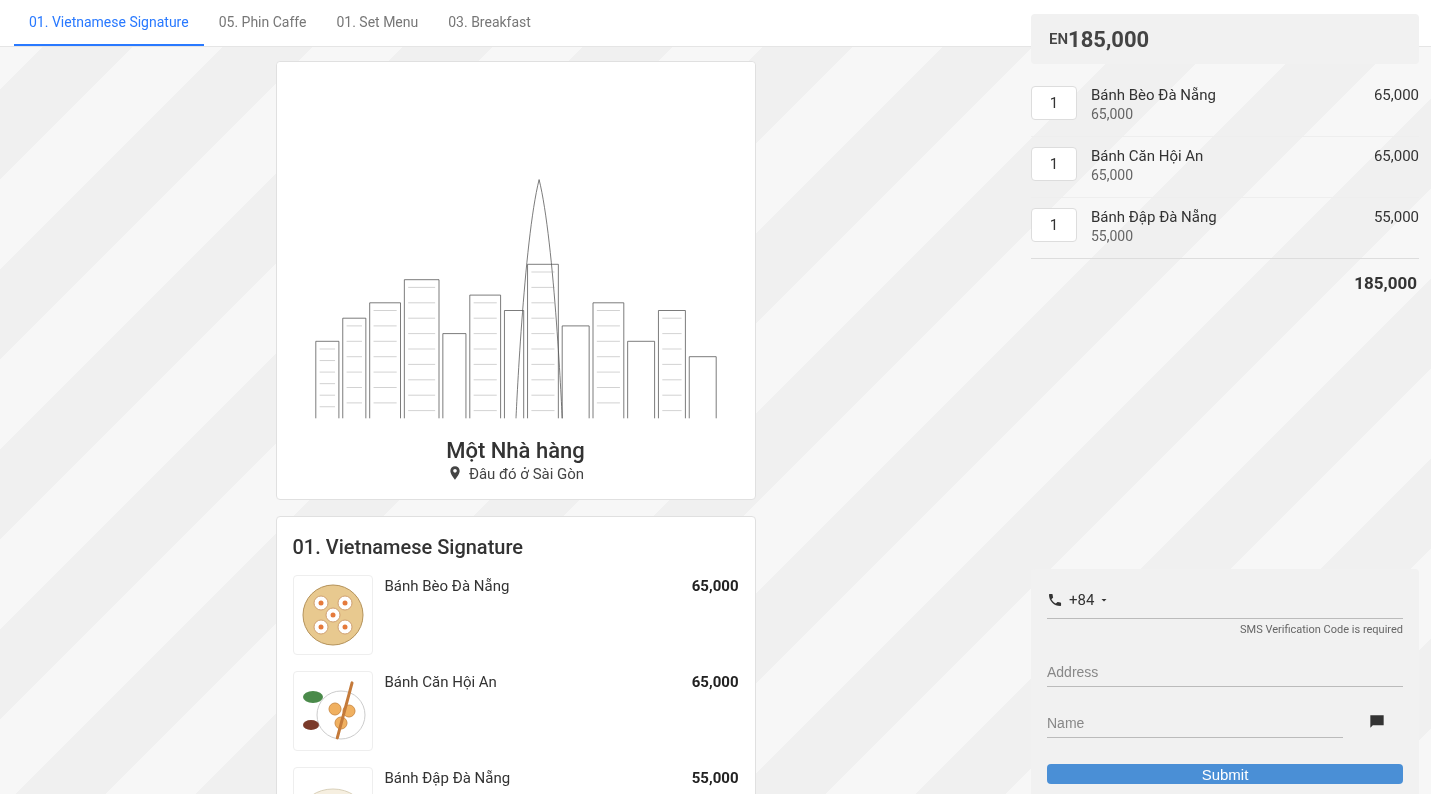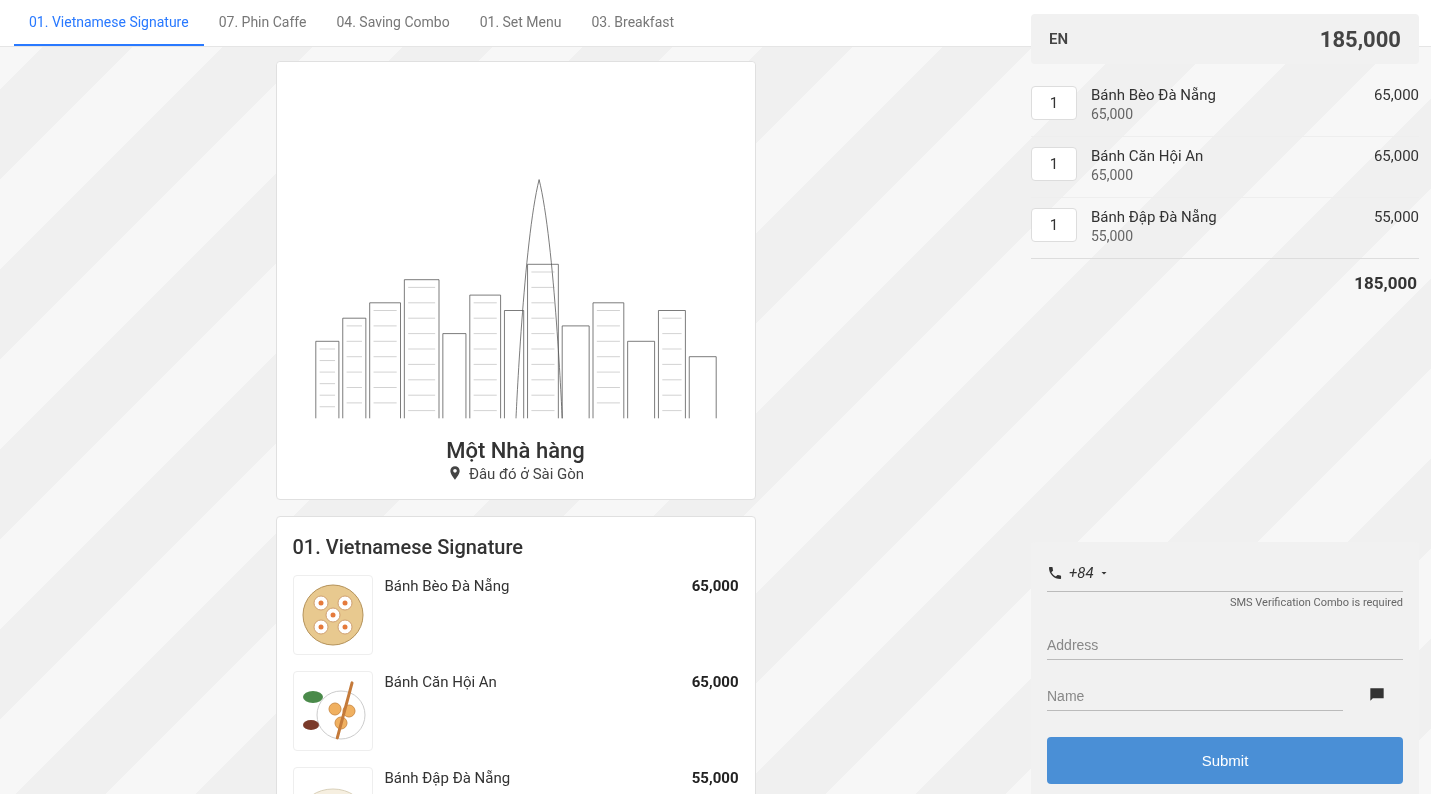--- a/index.html
+++ b/index.html
@@ -125,21 +125,20 @@
     bottom: 0;
     display: flex;
     flex-direction: column;
   }
   .cart-header {
     background: #f1f1f1;
     height: 50px;
     border-radius: 4px;
     display: flex;
     align-items: center;
-    justify-content: space-between;
     padding: 0 18px;
     font-weight: 700;
     color: #444;
   }
   .cart-header .lang { font-weight: 600; font-size: 15px; }
   .cart-header .total-hdr { font-size: 22px; }
   .cart-items { padding-top: 16px; }
   .cart-row {
     display: flex;
     align-items: flex-start;
@@ -180,21 +179,21 @@
     border-radius: 4px 4px 0 0;
     padding: 18px 16px 10px;
   }
   .phone-row {
     display: flex;
     align-items: center;
     gap: 6px;
     border-bottom: 1px solid #bbb;
     padding-bottom: 6px;
   }
-  .phone-row .cc { font-size: 15px; color: #333; display:flex; align-items:center; gap:4px;font-style:italic;}
+  .phone-row .cc { font-size: 15px; color: #333; display:flex; align-items:center; gap:4px;}
   .phone-input {
     flex: 1;
     border: none;
     background: transparent;
     font-size: 15px;
     outline: none;
     padding: 4px 0;
   }
   .helper {
     text-align: right;
@@ -217,35 +216,34 @@
   .name-row { display:flex; align-items: flex-end; gap: 24px; margin-top: 18px;}
   .name-row .field { margin-top: 0; flex:1; width:auto; max-width: 296px;}
   .chat-icon { padding-bottom: 2px; color:#333; }
   .submit-btn {
     width: 100%;
     margin-top: 26px;
     background: #4a8fd6;
     color: #fff;
     border: none;
     border-radius: 4px;
-    height: 47px;
+    height: 20px;
     font-size: 15px;
     font-weight: 500;
     cursor: pointer;
   }
   
   .ic { width:16px; height:16px; fill: currentColor; }
 </style>
 </head>
 <body>
 
 <div class="tabbar" id="tabbar">
     <div class="tab active">01. Vietnamese Signature</div>
-    <div class="tab">07. Phin Caffe</div>
-    <div class="tab">04. Saving Combo</div>
+    <div class="tab">05. Phin Caffe</div>
     <div class="tab">01. Set Menu</div>
     <div class="tab">03. Breakfast</div>
   </div>
 
 <div class="main">
   <div class="card hero">
     <div class="hero-img">
       <svg viewBox="0 0 600 360" preserveAspectRatio="xMidYMax meet">
         <g stroke="#555" stroke-width="1" fill="none">
 
@@ -386,21 +384,21 @@
         <path d="M6.6 10.8c1.4 2.8 3.8 5.1 6.6 6.6l2.2-2.2c.3-.3.7-.4 1-.2 1.2.4 2.4.6 3.7.6.6 0 1 .4 1 1V20c0 .6-.4 1-1 1C10.6 21 3 13.4 3 4c0-.6.4-1 1-1h3.5c.6 0 1 .4 1 1 0 1.3.2 2.5.6 3.7.1.4 0 .8-.2 1L6.6 10.8z"></path>
       </svg>
     <span class="cc">
       <span>+84</span>
       <svg class="ic" style="width:12px;height:12px" viewBox="0 0 24 24">
           <path d="M7 10l5 5 5-5z"></path>
         </svg>
     </span>
     <input class="phone-input" type="text" style="">
   </div>
-  <div class="helper">SMS Verification Combo is required</div>
+  <div class="helper">SMS Verification Code is required</div>
 
   <input class="field" placeholder="Address" style="">
 
   <div class="name-row">
     <input class="field" placeholder="Name" style="">
     <span class="chat-icon">
       <svg class="ic" style="width:20px;height:20px" viewBox="0 0 24 24">
           <path d="M4 4h16v12H7l-3 3V4z"></path>
         </svg>
     </span>

